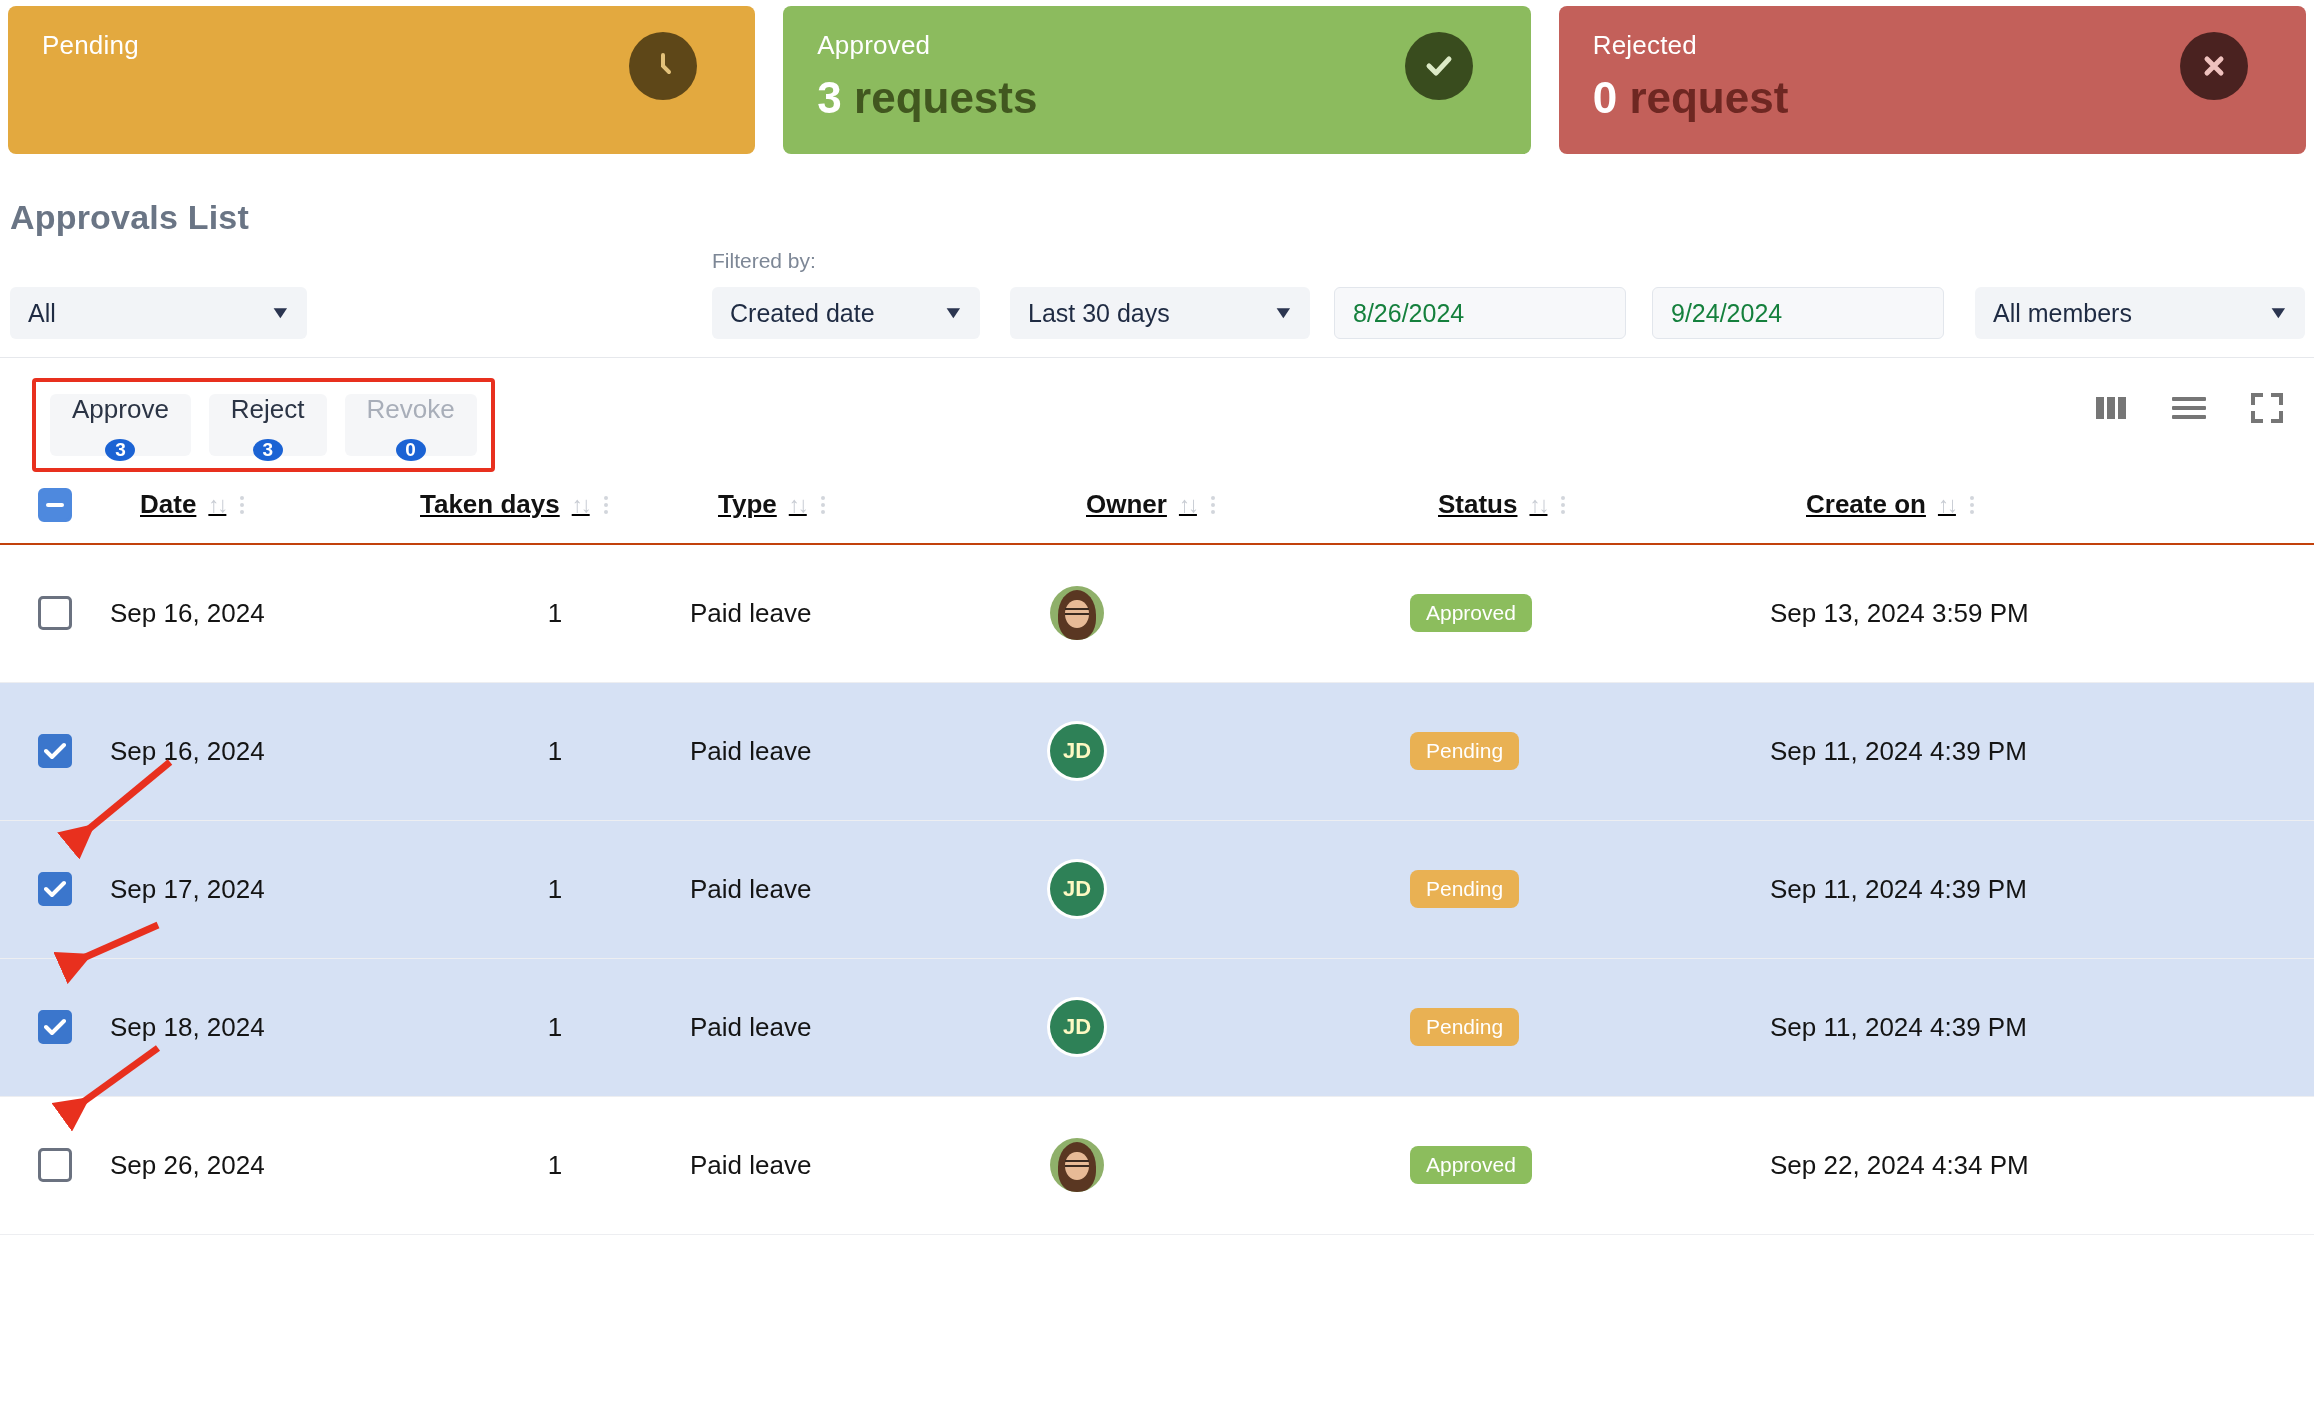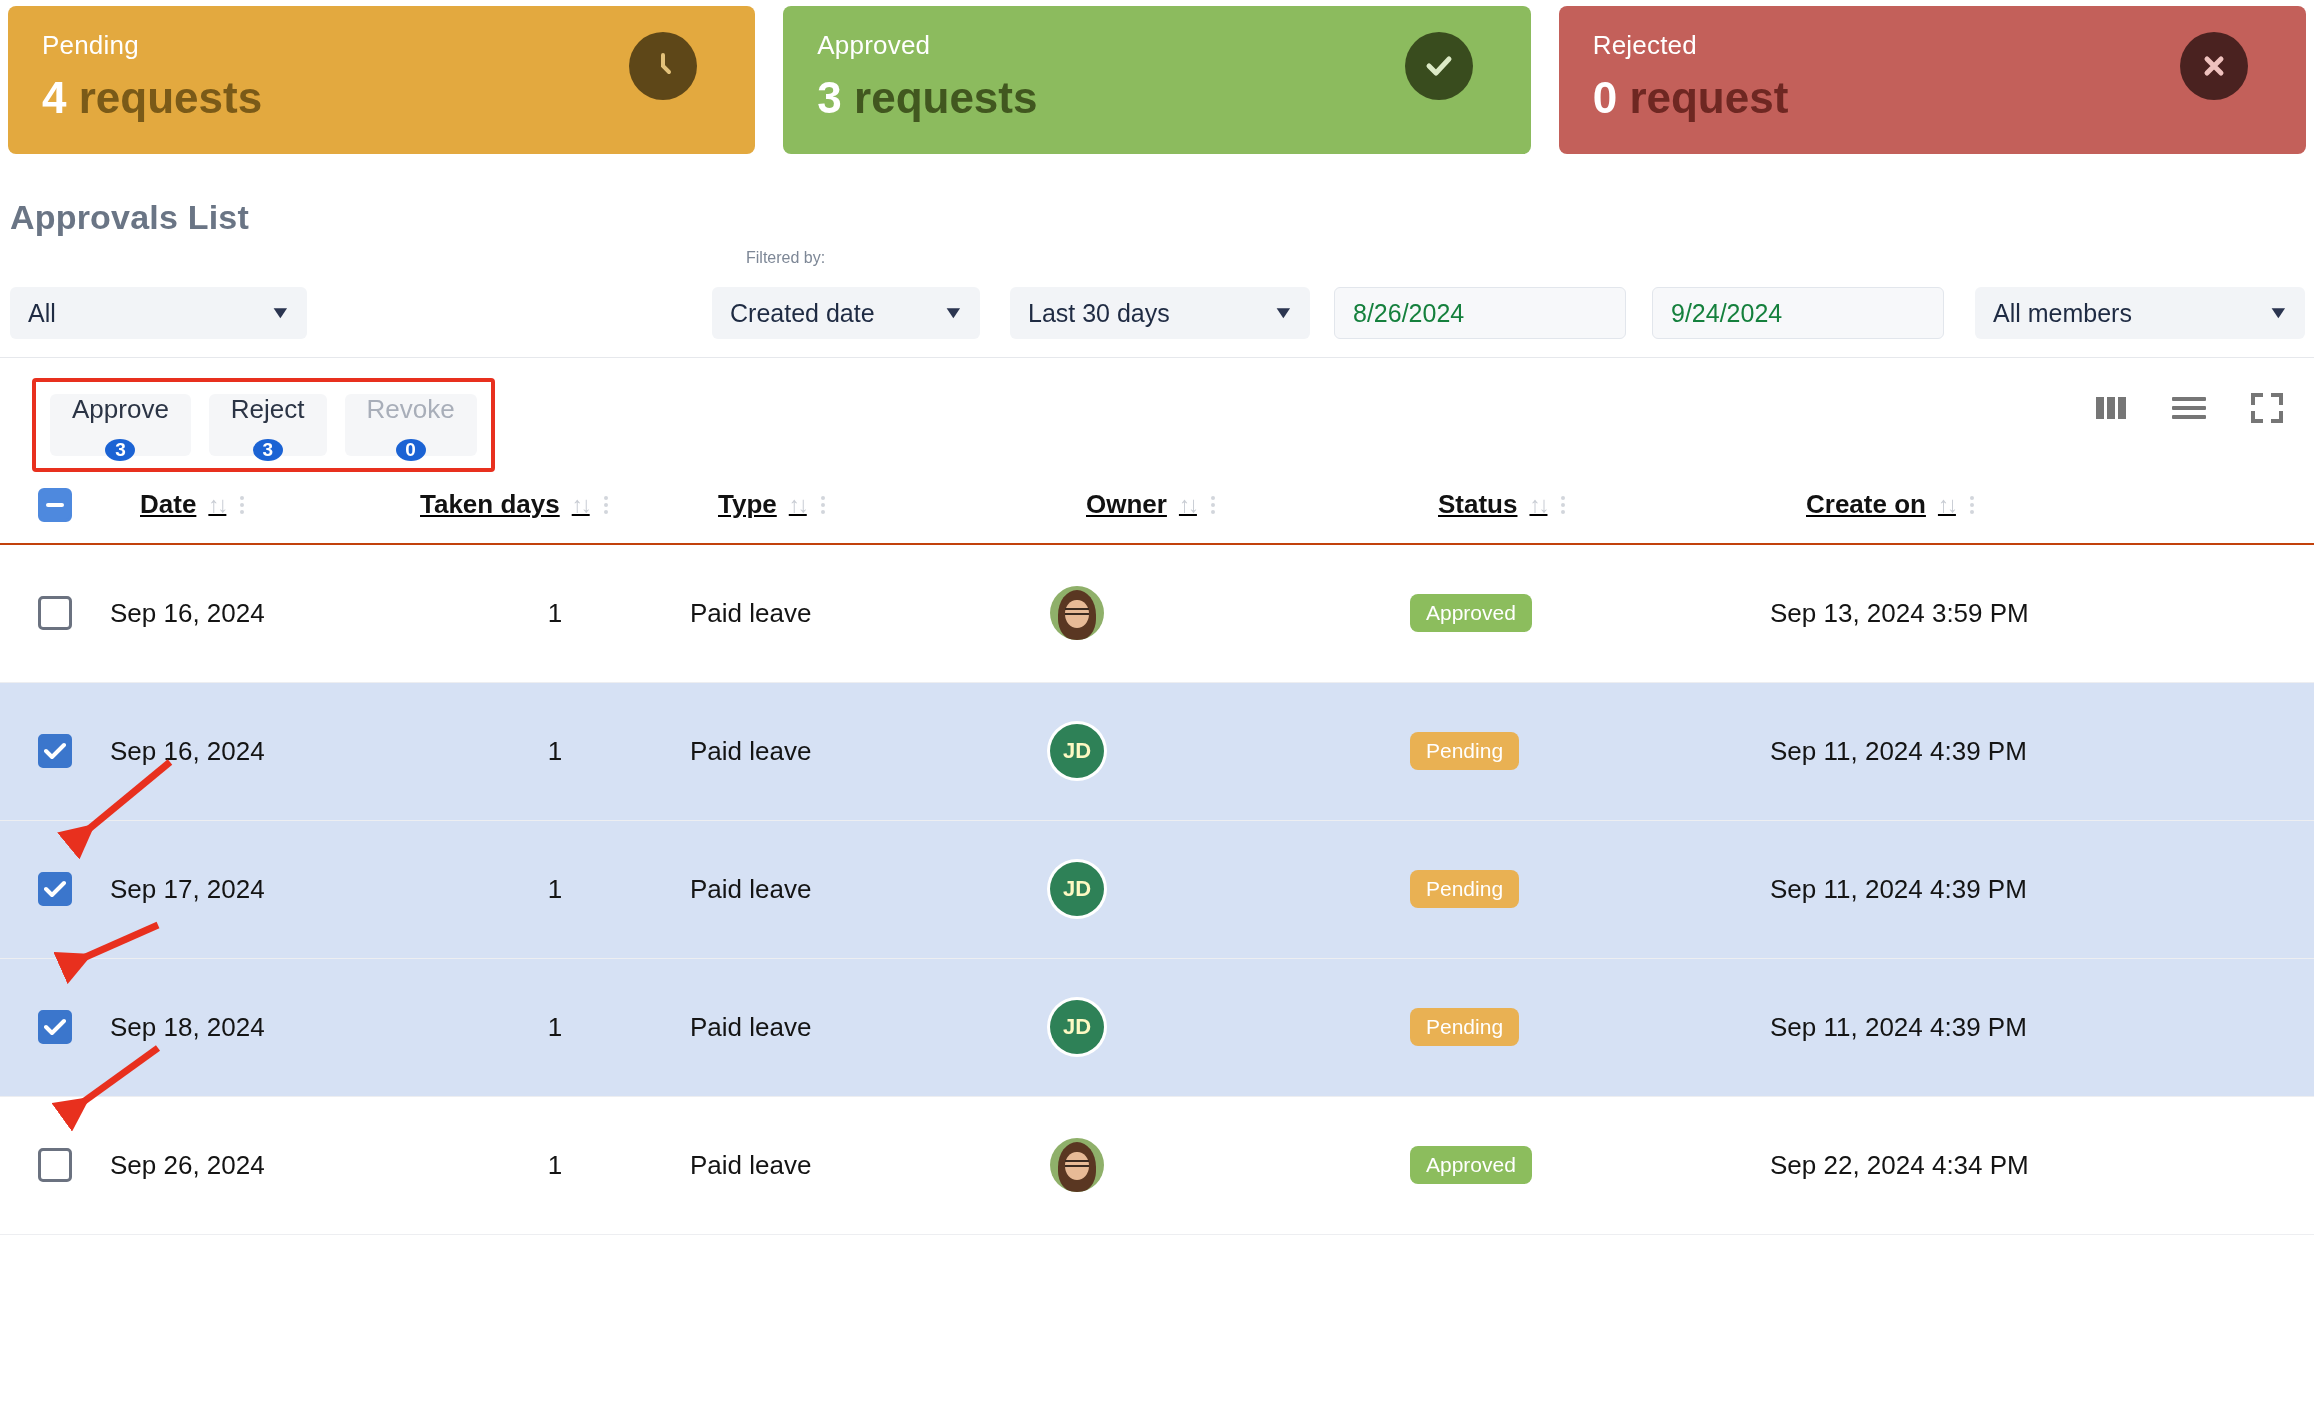--- a/index.html
+++ b/index.html
@@ -68,23 +68,22 @@
   
   .filter-bar {
     position: relative;
     height: 92px;
     margin-top: 12px;
     padding-left: 10px;
   }
   .filtered-by-label {
     position: absolute;
     left: 712px; top: 0px;
-    font-size: 16px;
+    font-size: 21px;
     color: #7D8796;
-    margin-left: 34px;
   }
   .sel {
     position: absolute;
     top: 38px;
     height: 52px;
     background: #F2F4F7;
     border-radius: 6px;
     display: flex;
     align-items: center;
     justify-content: space-between;
@@ -307,24 +306,20 @@
 </style>
 </head>
 <body>
 
 <div id="page-root">
 
   <div class="cards">
 
     <div class="card card-pending">
       <div class="card-label">Pending</div>
-      <div class="card-value">
-        <span class="num">4</span>
-        <span class="word">requests</span>
-      </div>
       <div class="card-icon">
         <svg width="40" height="40" viewBox="0 0 40 40">
           <path d="M20 9 L20 20 L26 26" stroke="#E3C27A" stroke-width="4" fill="none" stroke-linecap="round"></path>
         </svg>
       </div>
     </div>
 
     <div class="card card-approved">
       <div class="card-label">Approved</div>
       <div class="card-value">

